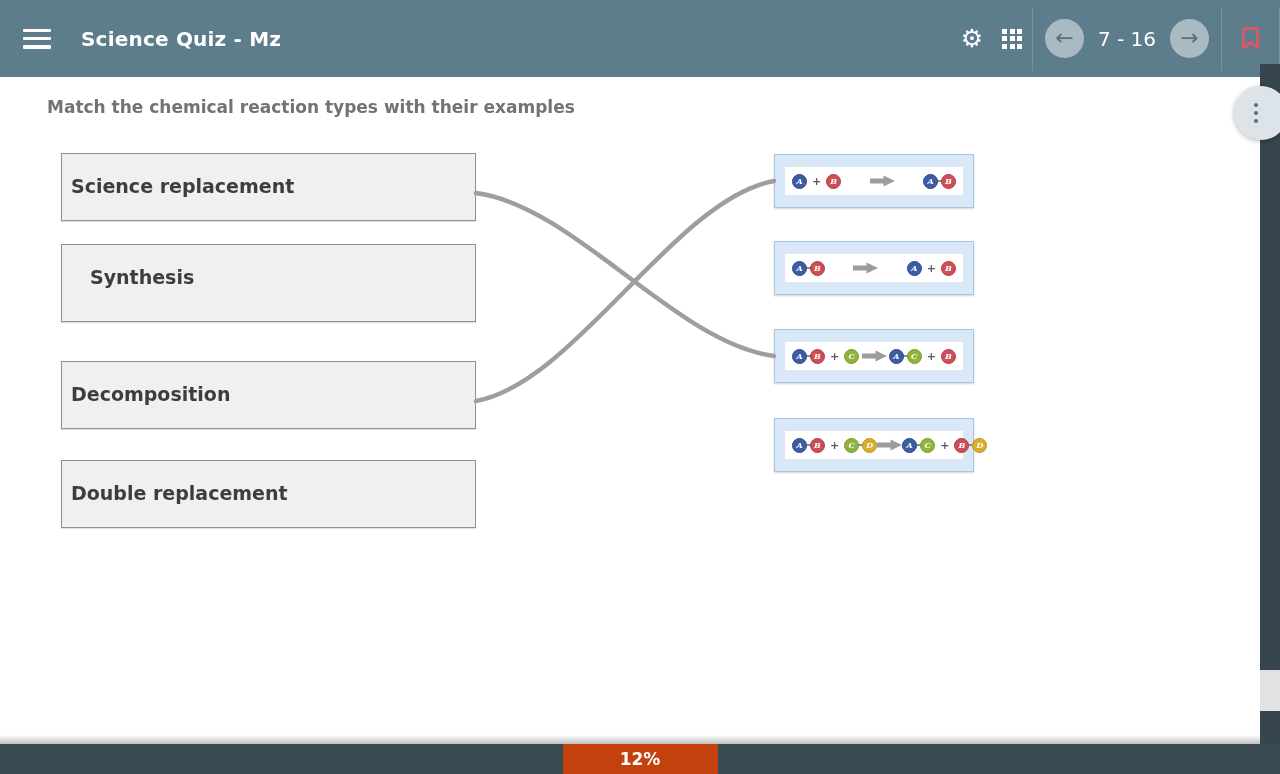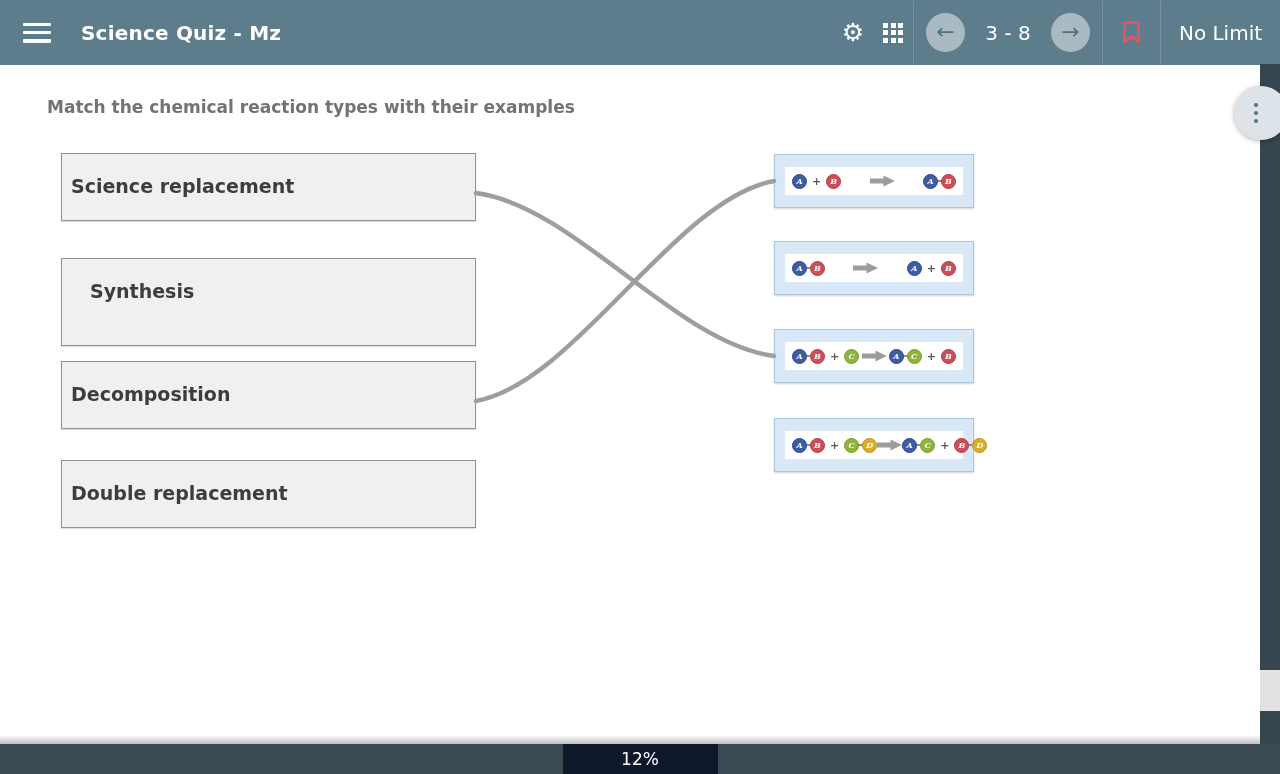--- a/index.html
+++ b/index.html
@@ -3,21 +3,21 @@
 <meta charset="utf-8">
 <style>
   html,body{margin:0;padding:0;}
   body{
     width:1280px;height:774px;position:relative;overflow:hidden;
     font-family:"DejaVu Sans","Liberation Sans",sans-serif;
     background:#ffffff;
   }
   
   .topbar{
-    position:absolute;top:0;left:0;width:1280px;height:65px;
+    position:absolute;top:0;left:0;width:1280px;height:77px;
     background:#5e7d8c;display:flex;align-items:center;color:#fff;z-index:10;
   }
   .hamburger{width:28px;height:20px;display:flex;flex-direction:column;justify-content:space-between;margin-left:23px;cursor:pointer;}
   .hamburger span{display:block;height:3.5px;background:#fff;border-radius:1px;}
   .topbar-title{margin-left:30px;font-size:20px;font-weight:bold;letter-spacing:.2px;}
   .topbar-right{margin-left:auto;display:flex;align-items:center;height:100%;}
   .icon-btn{width:40px;height:64px;display:flex;align-items:center;justify-content:center;cursor:pointer;}
   .gear-glyph{font-size:25px;line-height:1;color:#fff;}
   .grid-glyph{display:grid;grid-template-columns:repeat(3,5px);grid-template-rows:repeat(3,5px);gap:2.5px;}
   .grid-glyph i{background:#fff;display:block;}
@@ -99,41 +99,40 @@
           <i></i>
           <i></i>
           <i></i>
       </span>
     </div>
     <div class="tb-divider"></div>
     <div class="pager">
       <div class="circle-btn">
         <span class="arr">←</span>
       </div>
-      <div class="pager-label">3 - 8</div>
+      <div class="pager-label">7 - 16</div>
       <div class="circle-btn">
         <span class="arr">→</span>
       </div>
     </div>
     <div class="tb-divider"></div>
     <div class="bookmark-sec">
       <svg width="19" height="23" viewBox="0 0 19 23">
         <path d="M2.5 1.5h14v19.5l-7-5.4-7 5.4z" fill="none" stroke="#e25563" stroke-width="2.6" stroke-linejoin="round"></path>
       </svg>
     </div>
     <div class="tb-divider"></div>
-    <div class="nolimit-sec">No Limit</div>
   </div>
 </div>
 
 <div class="content">
   <div class="question">Match the chemical reaction types with their examples</div>
 
   <div class="left-box" style="top:89px;height:68px;">Science replacement</div>
-  <div class="left-box" style="top:194px;height:88px;padding-left:28px;">Synthesis</div>
+  <div class="left-box" style="top:180px;height:78px;padding-left:28px;">Synthesis</div>
   <div class="left-box" style="top:297px;height:68px;">Decomposition</div>
   <div class="left-box" style="top:396px;height:68px;">Double replacement</div>
 
   <div class="right-box" style="top:90px;">
       <div class="eq-strip">
         <span class="eq-side">
           <span class="molecule">
             <span class="atom" style="background: rgb(61, 92, 164); border: 1px solid rgb(43, 74, 143);">A</span>
           </span>
           <span class="plus">+</span>
@@ -260,14 +259,14 @@
       <i></i>
     </span>
 </div>
 
 <div class="scroll-strip">
   <div class="scroll-thumb"></div>
 </div>
 
 <div class="bottom-shadow"></div>
 <div class="bottombar">
-  <div class="progress-chip" style="background: #0f172a;">12%</div>
+  <div class="progress-chip" style="background: #c2410c; font-weight: bold;">12%</div>
 </div>
 
 </body></html>

